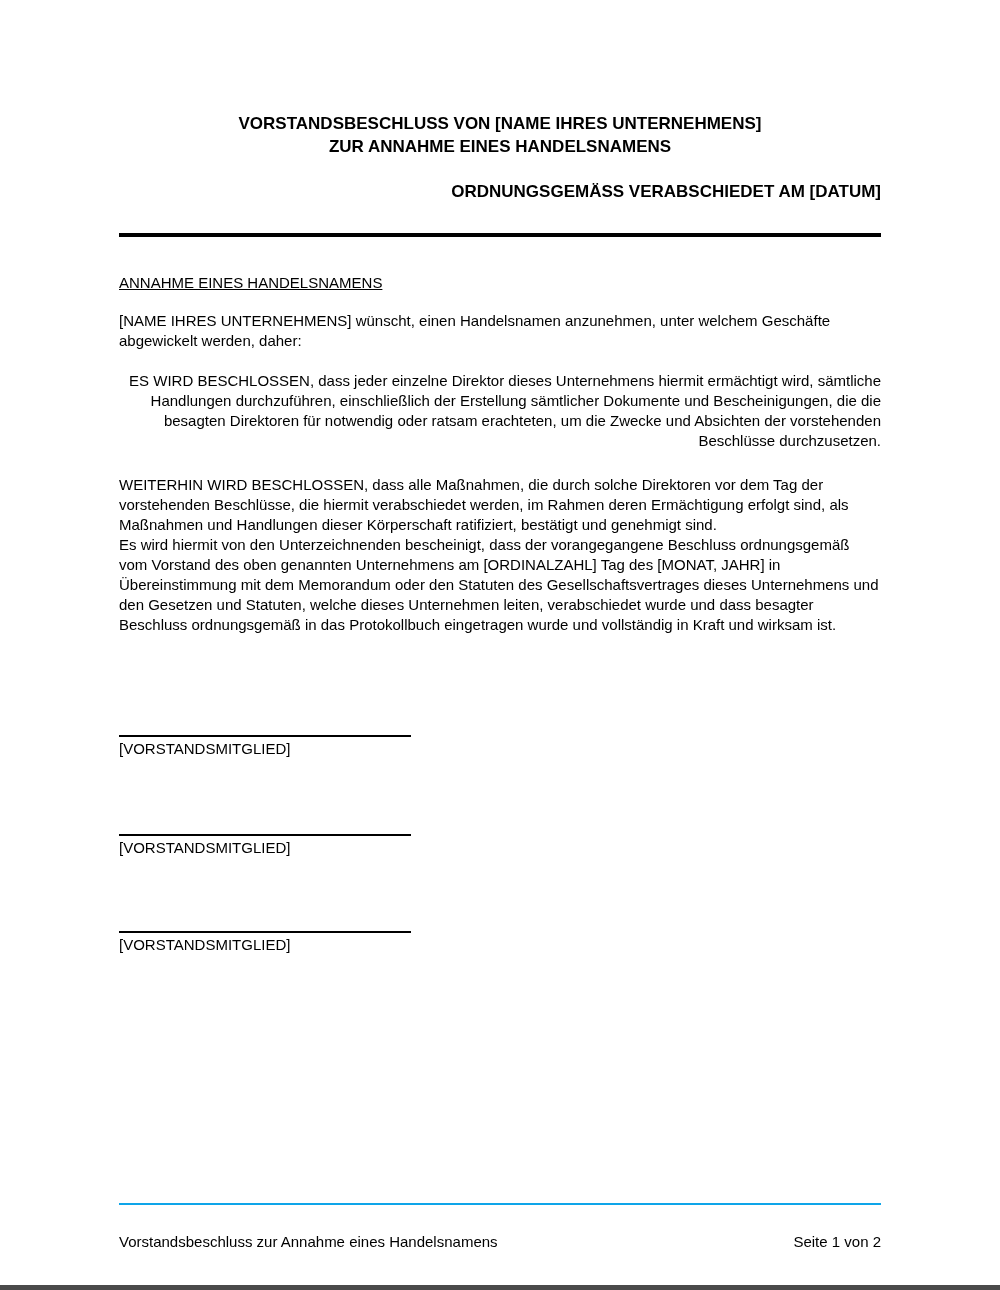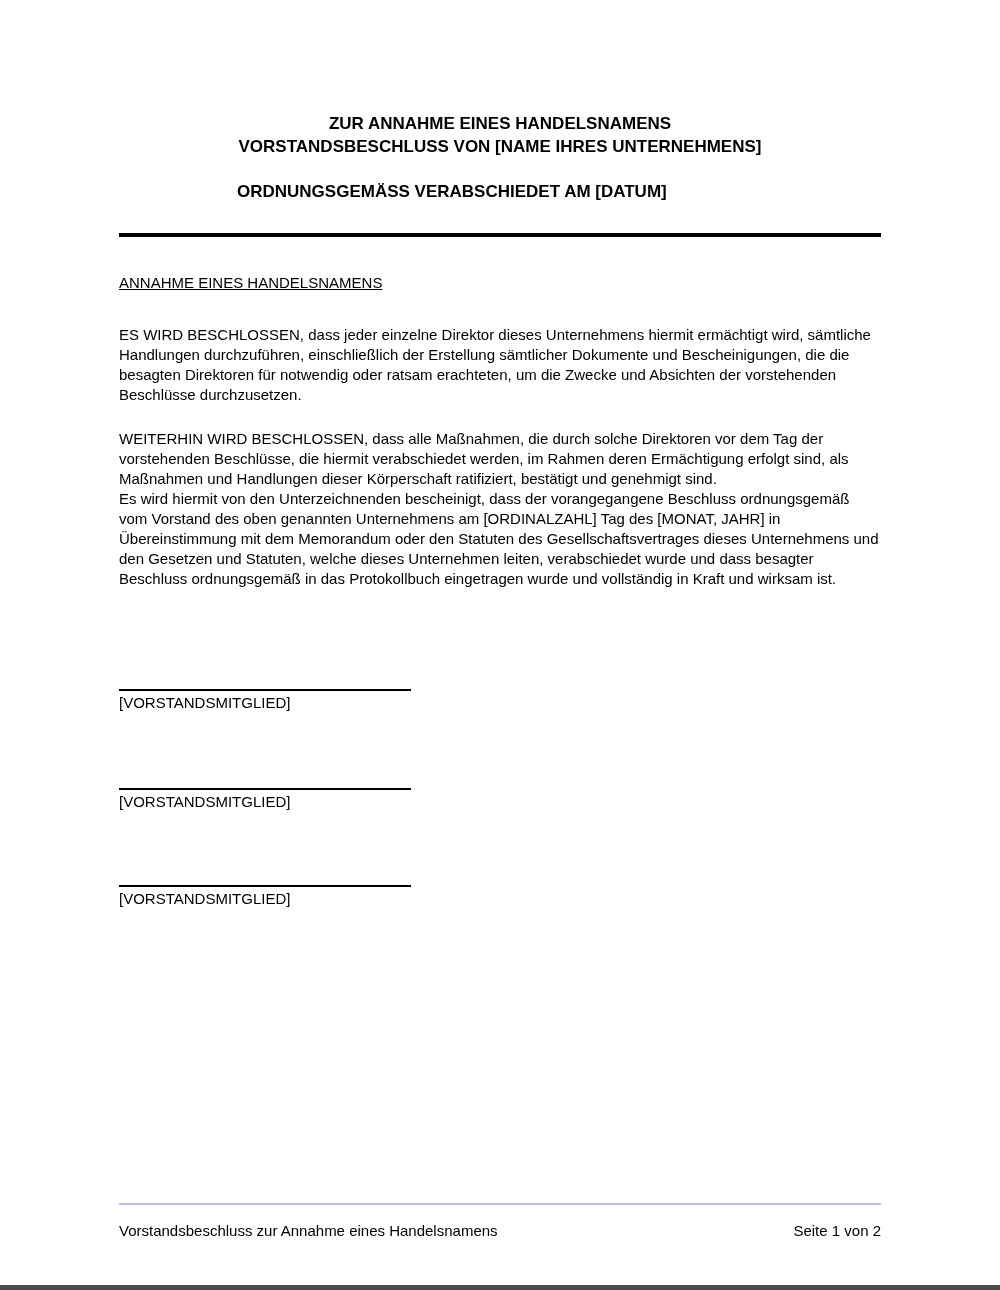--- a/index.html
+++ b/index.html
@@ -22,63 +22,63 @@
   .content {
     padding: 112px 119px 0 119px;
   }
   .doc-title {
     text-align: center;
     font-weight: bold;
     font-size: 17px;
     line-height: 23px;
   }
   .doc-subtitle {
-    text-align: left;
+    text-align: right;
     font-weight: bold;
     font-size: 17px;
     line-height: 23px;
     margin-top: 22px;
     padding-left: 118px;
   }
   .rule-thick {
     height: 4px;
     background: #000000;
     margin-top: 30px;
   }
   .section-heading {
     margin-top: 36px;
     font-weight: normal;
     text-decoration: underline;
     font-size: 15px;
   }
   .para { margin: 0; }
   .para.p1 { margin-top: 18px; }
   .para.p2 { margin-top: 20px; }
-  .para.p3 { margin-top: 32px; }
+  .para.p3 { margin-top: 20px; text-align: right; }
   .para.p4 { margin-top: 24px; }
   .para.p5 { }
   .sig-block.first { margin-top: 100px; }
   .sig-block.second { margin-top: 75px; }
   .sig-block.third { margin-top: 73px; }
   .sig-line {
     width: 292px;
     height: 2px;
     background: #000000;
   }
   .sig-label {
     margin-top: 2px;
     font-size: 15px;
   }
   .footer {
     position: absolute;
     left: 119px;
     right: 119px;
     top: 1203px;
-    border-top: 2px solid #c4b5fd;
-    padding-top: 16px;
+    border-top: 2px solid #0ea5e9;
+    padding-top: 27px;
     display: flex;
     justify-content: space-between;
     font-size: 15px;
     align-items: center;
   }
   .page-bottom-edge {
     position: absolute;
     left: 0;
     right: 0;
     bottom: 0;
@@ -86,30 +86,31 @@
     background: #4a4a4a;
   }
 </style>
 </head>
 <body>
 
 <div class="page">
   <div class="content">
 
     <div class="doc-title">
+      <div>VORSTANDSBESCHLUSS VON [NAME IHRES UNTERNEHMENS]</div>
       <div>ZUR ANNAHME EINES HANDELSNAMENS</div>
-      <div>VORSTANDSBESCHLUSS VON [NAME IHRES UNTERNEHMENS]</div>
     </div>
 
     <div class="doc-subtitle">ORDNUNGSGEMÄSS VERABSCHIEDET AM [DATUM]</div>
 
     <div class="rule-thick"></div>
 
     <div class="section-heading">ANNAHME EINES HANDELSNAMENS</div>
 
+    <p class="para p1">[NAME IHRES UNTERNEHMENS] wünscht, einen Handelsnamen anzunehmen, unter welchem Geschäfte abgewickelt werden, daher:</p>
     <p class="para p3">ES WIRD BESCHLOSSEN, dass jeder einzelne Direktor dieses Unternehmens hiermit ermächtigt wird, sämtliche Handlungen durchzuführen, einschließlich der Erstellung sämtlicher Dokumente und Bescheinigungen, die die besagten Direktoren für notwendig oder ratsam erachteten, um die Zwecke und Absichten der vorstehenden Beschlüsse durchzusetzen.</p>
     <p class="para p4">WEITERHIN WIRD BESCHLOSSEN, dass alle Maßnahmen, die durch solche Direktoren vor dem Tag der vorstehenden Beschlüsse, die hiermit verabschiedet werden, im Rahmen deren Ermächtigung erfolgt sind, als Maßnahmen und Handlungen dieser Körperschaft ratifiziert, bestätigt und genehmigt sind.</p>
     <p class="para p5">Es wird hiermit von den Unterzeichnenden bescheinigt, dass der vorangegangene Beschluss ordnungsgemäß vom Vorstand des oben genannten Unternehmens am [ORDINALZAHL] Tag des [MONAT, JAHR] in Übereinstimmung mit dem Memorandum oder den Statuten des Gesellschaftsvertrages dieses Unternehmens und den Gesetzen und Statuten, welche dieses Unternehmen leiten, verabschiedet wurde und dass besagter Beschluss ordnungsgemäß in das Protokollbuch eingetragen wurde und vollständig in Kraft und wirksam ist.</p>
 
     <div class="sig-block first">
       <div class="sig-line"></div>
       <div class="sig-label">[VORSTANDSMITGLIED]</div>
     </div>
 
     <div class="sig-block second">

